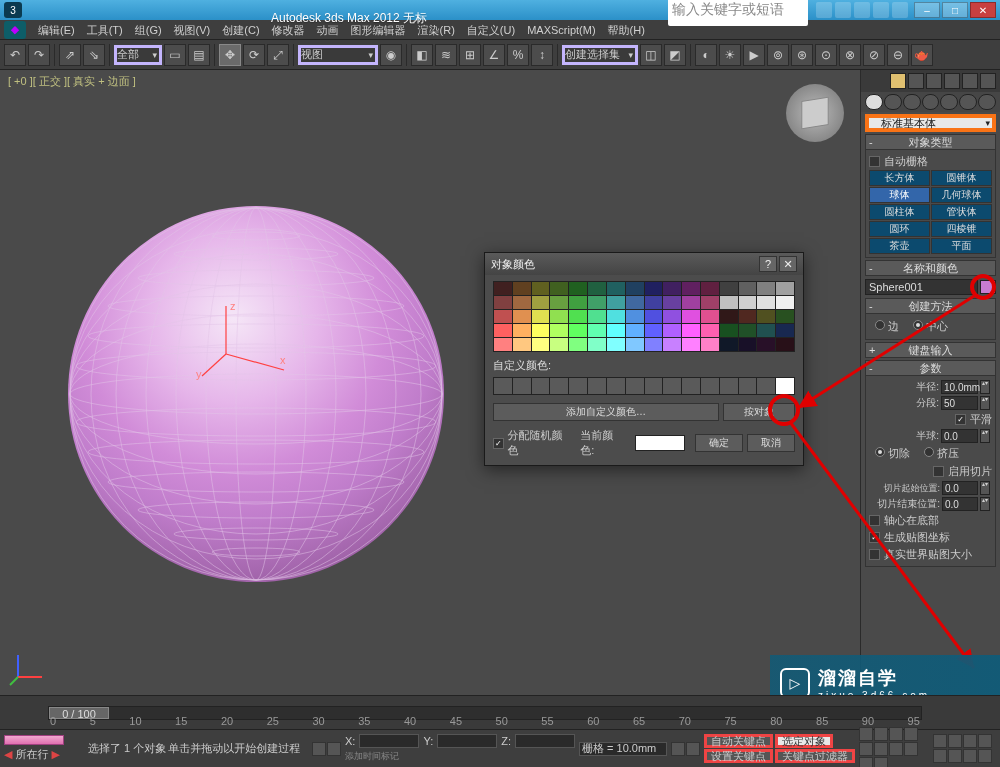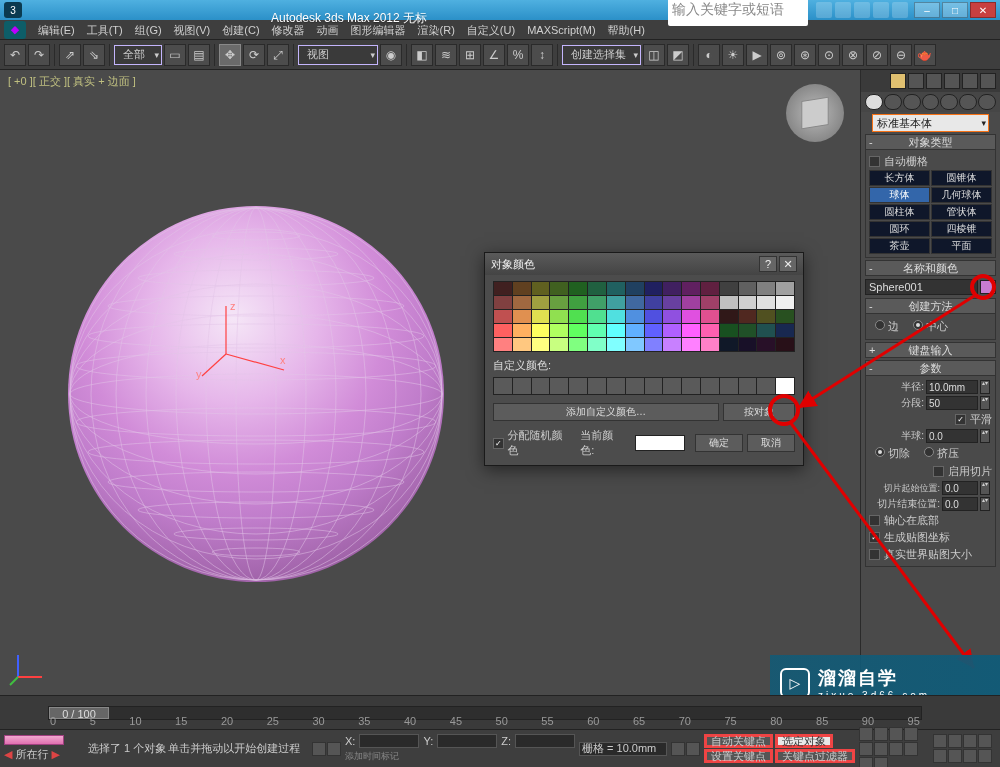--- a/index.html
+++ b/index.html
@@ -19,21 +19,21 @@
 
 .menubar { height: 20px; background: #3e3e3e; display: flex; align-items: center; padding: 0 4px; border-bottom: 1px solid #222; }
 .menubar .app-icon { width: 22px; height: 18px; background: #0d5d68; border-radius: 3px; margin-right: 6px; display:flex;align-items:center;justify-content:center;color:#b0f; }
 .menubar .mitem { padding: 0 6px; color: #d0d0d0; font-size: 11px; line-height: 20px; white-space: nowrap; }
 
 
 .toolbar { height: 30px; background: #3e3e3e; display: flex; align-items: center; padding: 0 4px; border-bottom: 1px solid #222; gap: 2px; }
 .tbtn { width: 22px; height: 22px; background: #4c4c4c; border: 1px solid #2a2a2a; display: flex; align-items: center; justify-content: center; color: #ccc; font-size: 12px; }
 .tbtn.sel { background: #6a6a6a; border-color: #888; }
 .tsep { width: 1px; height: 22px; background: #2a2a2a; margin: 0 2px; }
-.tdrop { height: 20px; background: #3a3a3a; border: 1px solid #c4b5fd; color: #ccc; padding: 0 14px 0 8px; display: flex; align-items: center; position: relative; min-width: 48px; }
+.tdrop { height: 20px; background: #3a3a3a; border: 3px solid #c4b5fd; color: #ccc; padding: 0 14px 0 0; display: flex; align-items: center; position: relative; min-width: 48px; }
 .tdrop::after { content: "▾"; position: absolute; right: 2px; font-size: 9px; }
 .viewdrop { min-width: 80px; }
 
 
 .main { position: absolute; top: 70px; left: 0; right: 140px; bottom: 72px; background: #3e3e3e; }
 .viewport-label { position: absolute; top: 4px; left: 8px; color: #c0c080; font-size: 11px; }
 .viewport { position: absolute; inset: 0; background: #4a4a4a; overflow: hidden; }
 .sphere { position: absolute; left: 68px; top: 136px; width: 376px; height: 376px; border-radius: 50%; background: radial-gradient(circle at 44% 30%, #f5e6f7 0%, #e6b6ea 25%, #d18cd8 45%, #c07dcb 60%, #9a5ea2 82%, #3c2642 100%); }
 .sphere svg { position: absolute; inset: 0; width: 100%; height: 100%; }
 .viewcube { position: absolute; top: 14px; right: 16px; width: 58px; height: 58px; background: radial-gradient(circle, #bbb 0%, #888 70%); border-radius: 50%; display: flex; align-items: center; justify-content: center; }
@@ -43,40 +43,40 @@
 .axis-bl { position: absolute; bottom: 8px; left: 8px; width: 38px; height: 38px; }
 
 
 .cmdpanel { position: absolute; top: 70px; right: 0; width: 140px; bottom: 72px; background: #4a4a4a; border-left: 1px solid #2a2a2a; overflow: hidden; }
 .cmd-tabrow { height: 22px; background: #3a3a3a; display: flex; align-items: center; justify-content: flex-end; gap: 2px; padding: 0 4px; }
 .cmd-tabrow .tab { width: 16px; height: 16px; background: #555; border: 1px solid #222; }
 .cmd-tabrow .tab.active { background: #e0c070; }
 .cmd-subtabs { height: 20px; display: flex; gap: 1px; padding: 2px 4px; background: #464646; }
 .cmd-subtabs .st { width: 18px; height: 16px; background: #555; border: 1px solid #222; border-radius: 8px; }
 .cmd-subtabs .st.active { background: #ddd; }
-.cmd-drop { margin: 2px 11px; height: 18px; background: #e8e8e8; color: #222; border: 1px solid #f97316; display: flex; align-items: center; padding: 0 4px; position: relative; }
+.cmd-drop { margin: 2px 4px; height: 18px; background: #e8e8e8; color: #222; border: 4px solid #f97316; display: flex; align-items: center; padding: 0 12px; position: relative; }
 .cmd-drop::after { content: "▾"; position: absolute; right: 2px; font-size: 9px; color: #222; }
 .rollout { margin: 2px 4px; }
 .rollout-hdr { height: 16px; background: #5a5a5a; border: 1px solid #333; text-align: center; color: #ddd; font-size: 11px; position: relative; display: flex; align-items: center; justify-content: center; }
 .rollout-hdr .pm { position: absolute; left: 3px; }
 .rollout-body { border: 1px solid #333; border-top: none; background: #4a4a4a; padding: 3px; }
 .chk { display: flex; align-items: center; gap: 4px; padding: 1px 0; color: #ccc; }
 .chk .box { width: 11px; height: 11px; background: #333; border: 1px solid #666; display: flex; align-items: center; justify-content: center; font-size: 8px; color: #fff; }
 .btn-grid { display: grid; grid-template-columns: 1fr 1fr; gap: 1px; }
-.pbtn { height: 16px; background: #0f172a; border: 1px solid #333; text-align: center; color: #ddd; font-size: 10px; line-height: 14px; }
+.pbtn { height: 16px; background: #0c4a6e; border: 1px solid #333; text-align: center; color: #ddd; font-size: 10px; line-height: 14px; }
 .pbtn.sel { background: #3366aa; color: #fff; }
 .name-row { display: flex; gap: 2px; margin: 3px 4px; align-items: center; }
 .name-input { flex: 1; height: 16px; background: #333; border: 1px solid #222; color: #ddd; padding: 0 3px; display: flex; align-items: center; }
 .color-sw { width: 16px; height: 14px; background: #c87cd0; border: 1px solid #222; }
 .radio-row { display: flex; gap: 14px; padding: 2px 6px; align-items: center; }
 .radio { width: 10px; height: 10px; border-radius: 50%; border: 1px solid #888; background: #333; display: inline-block; margin-right: 3px; position: relative; }
 .radio.on::after { content: ""; position: absolute; inset: 2px; background: #ddd; border-radius: 50%; }
 .spinrow { display: flex; align-items: center; justify-content: flex-end; gap: 2px; padding: 1px 2px; }
 .spinrow .lbl { flex: 0 0 auto; color: #ccc; font-size: 10px; }
-.spinrow .val { width: 52px; height: 14px; background: #333; border: 1px solid #222; color: #ddd; padding: 0 2px; display: flex; align-items: center; font-size: 10px; }
+.spinrow .val { width: 37px; height: 14px; background: #333; border: 1px solid #222; color: #ddd; padding: 0 2px; display: flex; align-items: center; font-size: 10px; }
 .spinrow .spin { width: 10px; height: 14px; background: #555; border: 1px solid #222; display: flex; flex-direction: column; font-size: 6px; color: #ccc; line-height: 5px; text-align: center; }
 
 
 .dialog { position: absolute; left: 484px; top: 252px; width: 320px; background: #4c4c4c; border: 1px solid #1a1a1a; box-shadow: 0 4px 16px rgba(0,0,0,.5); }
 .dlg-title { height: 22px; background: linear-gradient(#5a5a5a,#444); display: flex; align-items: center; padding: 0 6px; color: #eee; }
 .dlg-title .t { flex: 1; }
 .dlg-title .q, .dlg-title .x { width: 18px; height: 16px; background: #666; border: 1px solid #333; margin-left: 2px; display: flex; align-items: center; justify-content: center; font-size: 11px; }
 .dlg-body { padding: 6px 8px; }
 .dlg-row { display: flex; align-items: center; gap: 16px; margin-bottom: 4px; color: #ddd; font-size: 10px; }
 .palette { display: grid; grid-template-columns: repeat(16, 1fr); gap: 1px; background: #222; padding: 1px; margin-bottom: 6px; }

